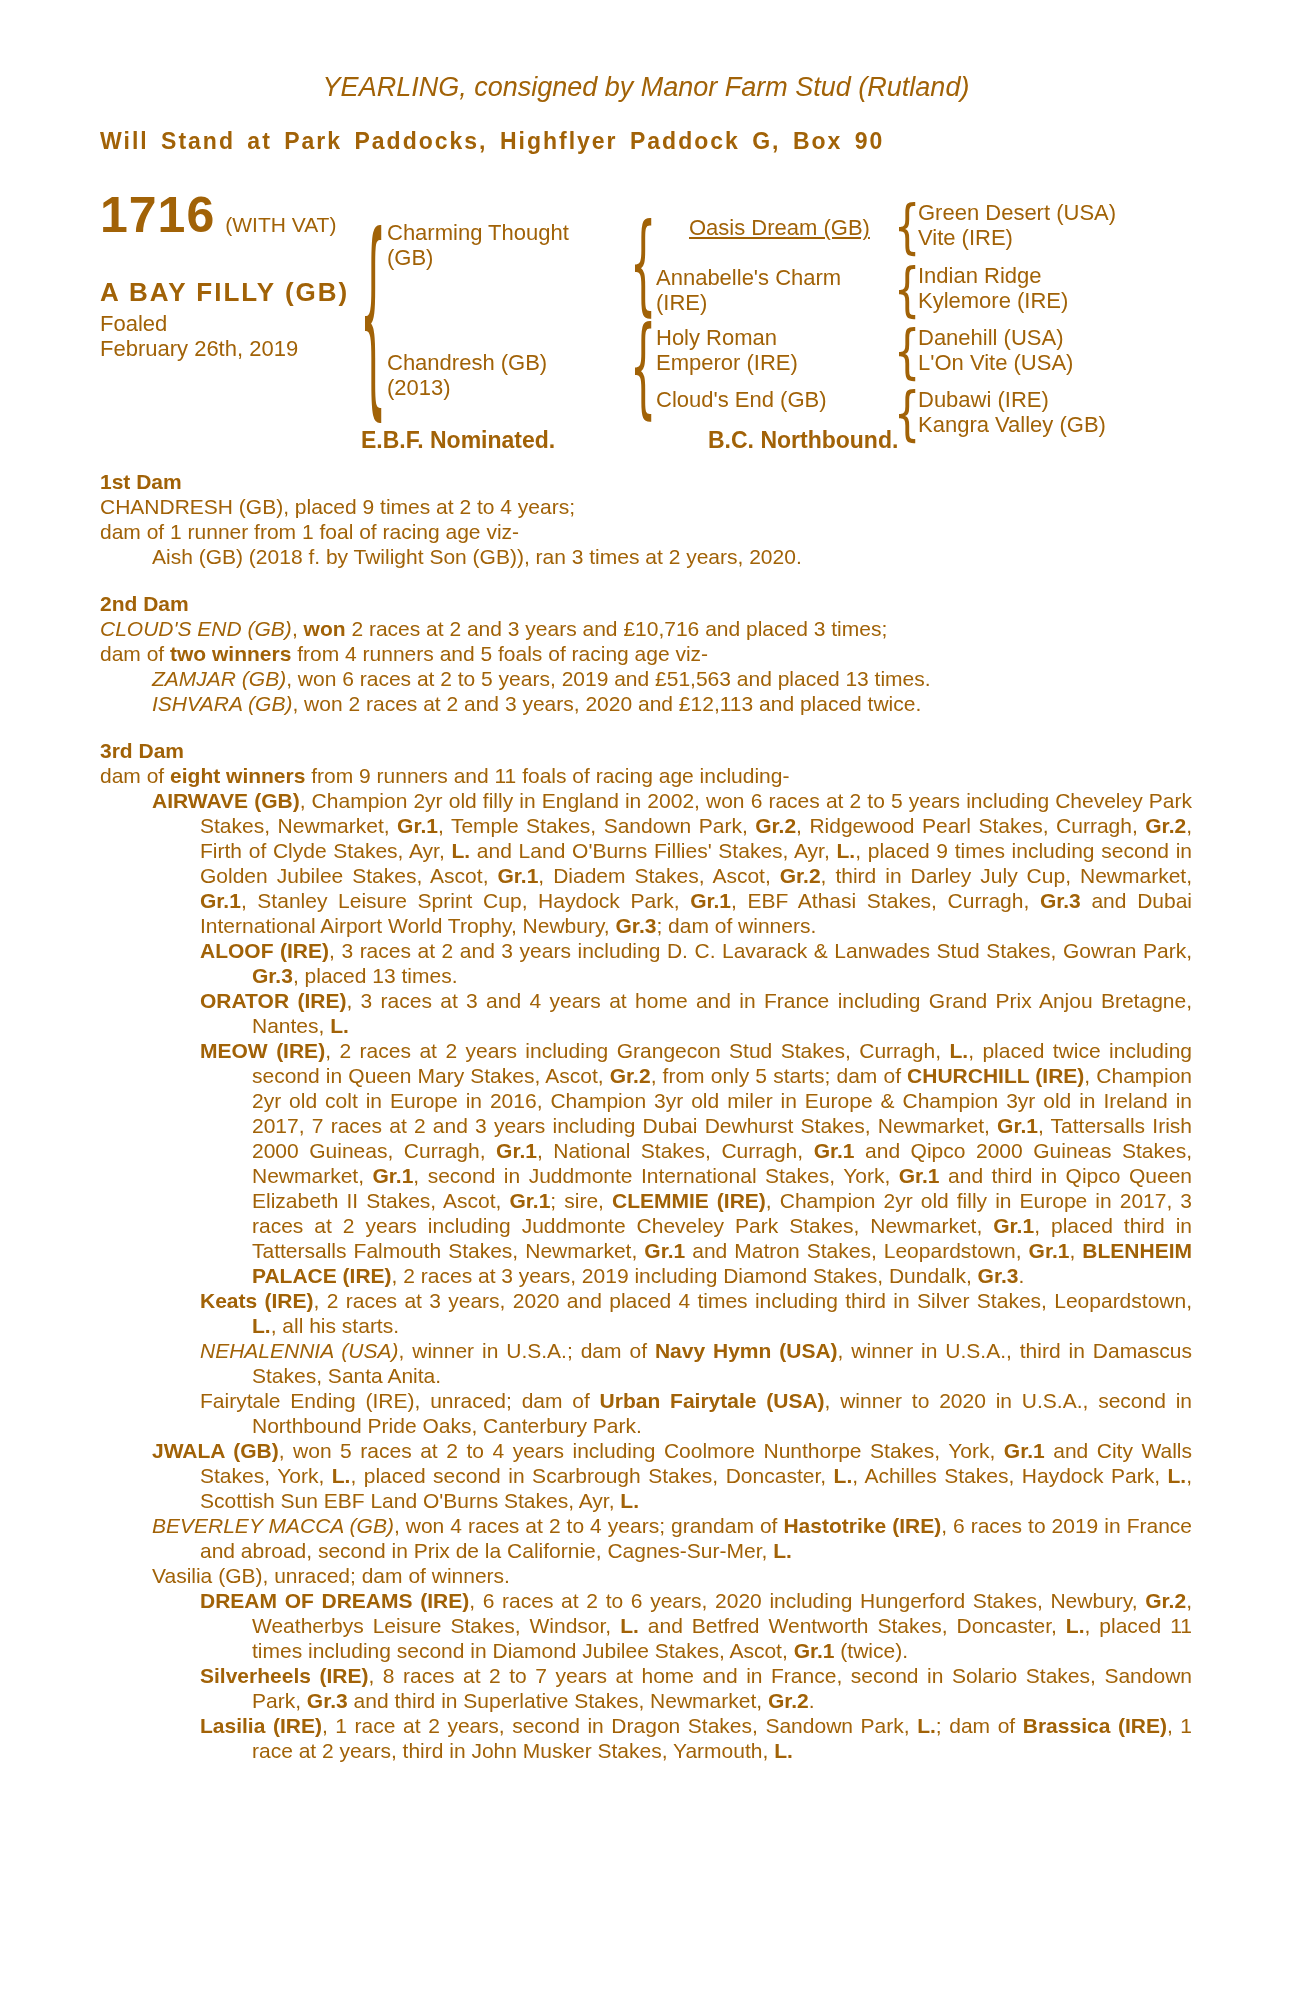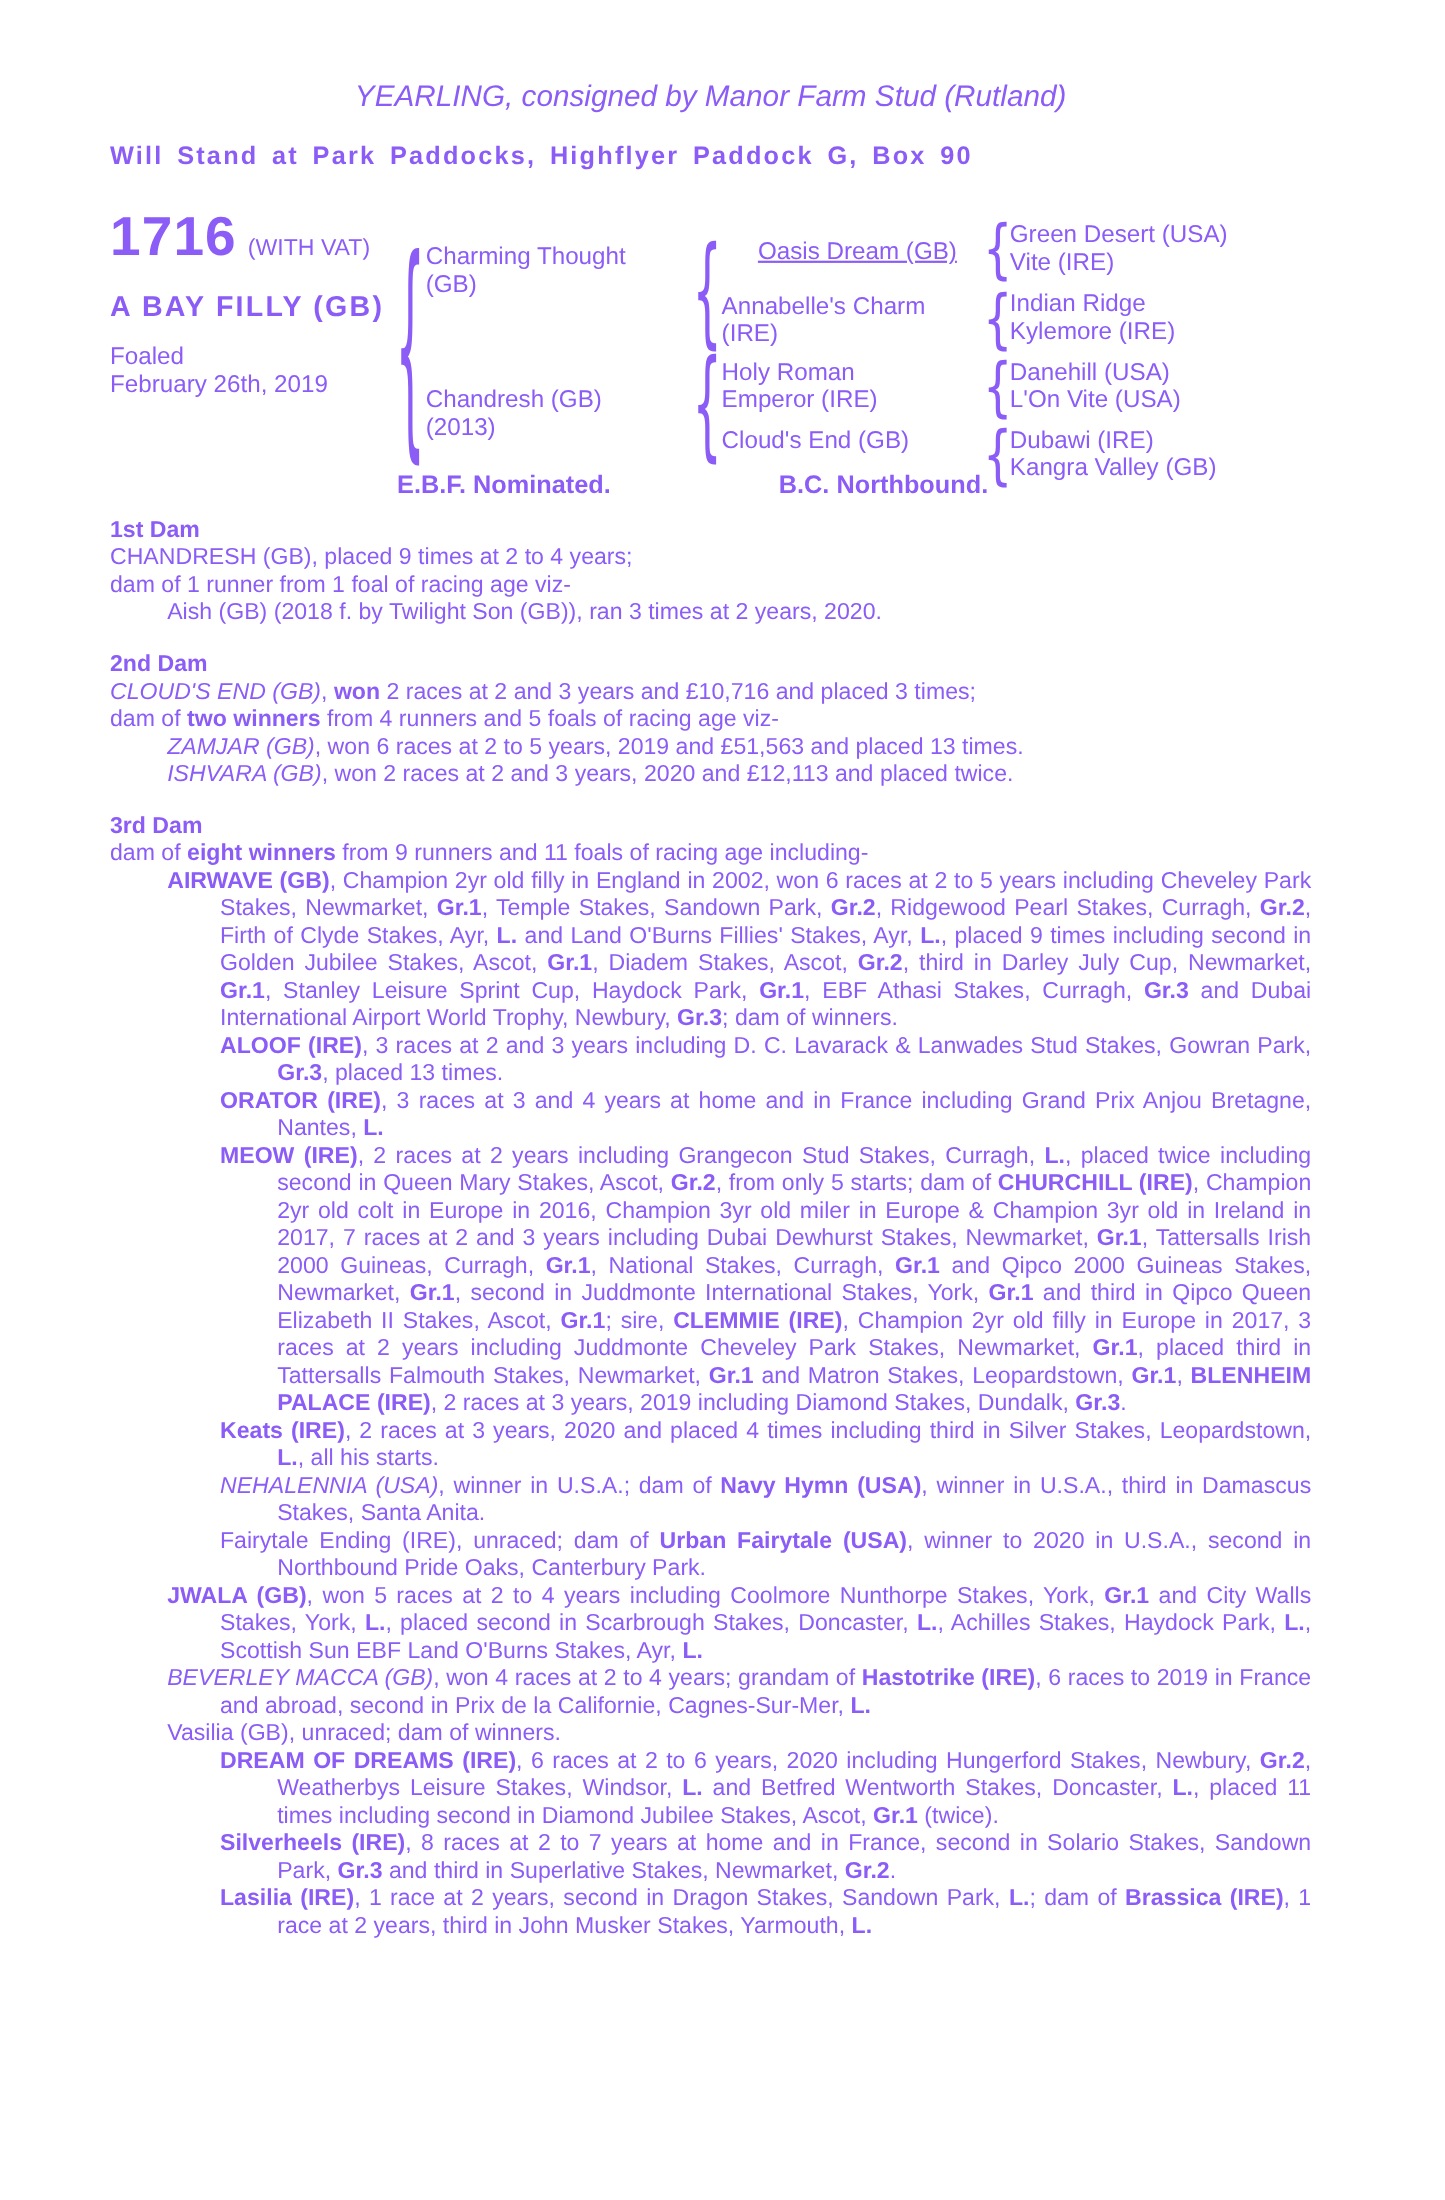--- a/index.html
+++ b/index.html
@@ -1,17 +1,17 @@
 <!DOCTYPE html>
 <html><head>
 <meta charset="utf-8">
 <style>
   html,body{margin:0;padding:0;background:#e8e8e8;}
   .page{width:1314px;height:2000px;background:#ffffff;position:relative;margin:0 auto;
-        font-family:"Liberation Sans","DejaVu Sans",sans-serif;color:#8b5cf6;overflow:hidden;}
+        font-family:"Liberation Sans","DejaVu Sans",sans-serif;color:#a16207;overflow:hidden;}
   .content{position:absolute;left:100px;top:0;width:1092px;}
   .title{margin-top:72px;text-align:center;font-style:italic;font-size:27px;line-height:30px;}
   .stand{margin-top:27px;font-weight:bold;font-size:23px;line-height:24px;letter-spacing:2px;word-spacing:4px;white-space:nowrap;}
   .pedigree{position:relative;margin-top:42px;height:268px;font-size:22px;line-height:25px;}
   .abs{position:absolute;white-space:nowrap;}
   .lot-line{display:flex;align-items:baseline;gap:10px;}
   .lot-num{font-size:50px;font-weight:bold;letter-spacing:1px;}
   .vat{font-size:21px;}
   .filly{font-weight:bold;font-size:26px;letter-spacing:2px;}
   .ped-name div{height:25px;}
@@ -36,21 +36,21 @@
 
     <div class="title">YEARLING, consigned by Manor Farm Stud (Rutland)</div>
     <div class="stand">Will Stand at Park Paddocks, Highflyer Paddock G, Box 90</div>
 
     <div class="pedigree">
 
       <div class="abs lot-line" style="left:0;top:8px;">
         <span class="lot-num">1716</span>
         <span class="vat">(WITH VAT)</span>
       </div>
-      <div class="abs filly" style="left:0;top:71px;">A BAY FILLY (GB)</div>
+      <div class="abs filly" style="left:0;top:85px;">A BAY FILLY (GB)</div>
       <div class="abs" style="left:0;top:116px;">Foaled</div>
       <div class="abs" style="left:0;top:141px;">February 26th, 2019</div>
 
       <div class="brace" style="left:258px;top:101px;"><span style="transform:scaleY(5.1);">{</span></div>
       <div class="brace" style="left:528px;top:49px;"><span style="transform:scaleY(2.6);">{</span></div>
       <div class="brace" style="left:528px;top:152px;"><span style="transform:scaleY(2.6);">{</span></div>
       <div class="brace" style="left:792px;top:11px;"><span style="transform:scaleY(1.4);">{</span></div>
       <div class="brace" style="left:792px;top:74px;"><span style="transform:scaleY(1.4);">{</span></div>
       <div class="brace" style="left:792px;top:136px;"><span style="transform:scaleY(1.4);">{</span></div>
       <div class="brace" style="left:792px;top:198px;"><span style="transform:scaleY(1.4);">{</span></div>

